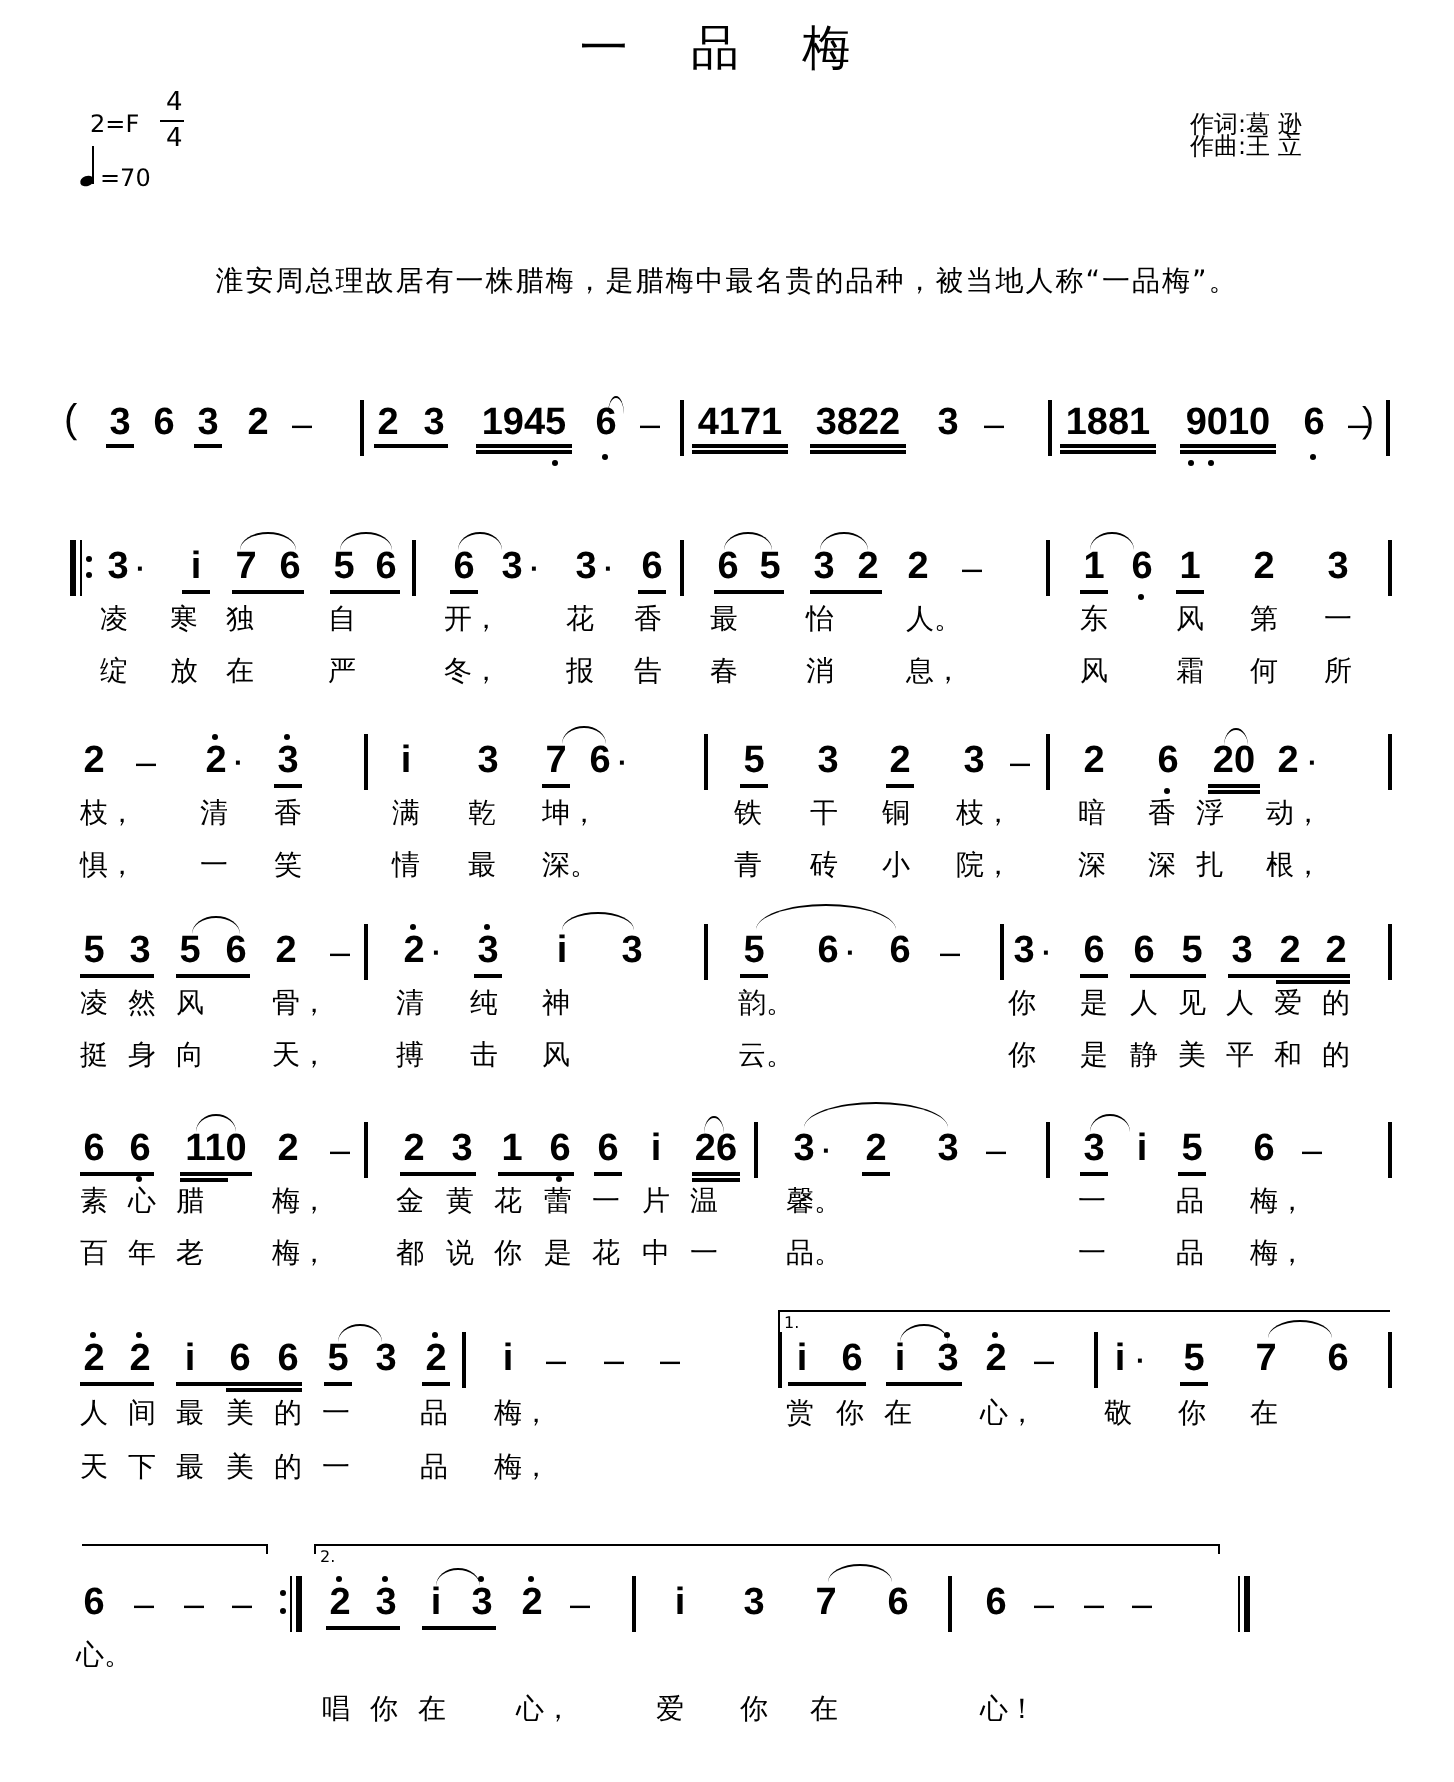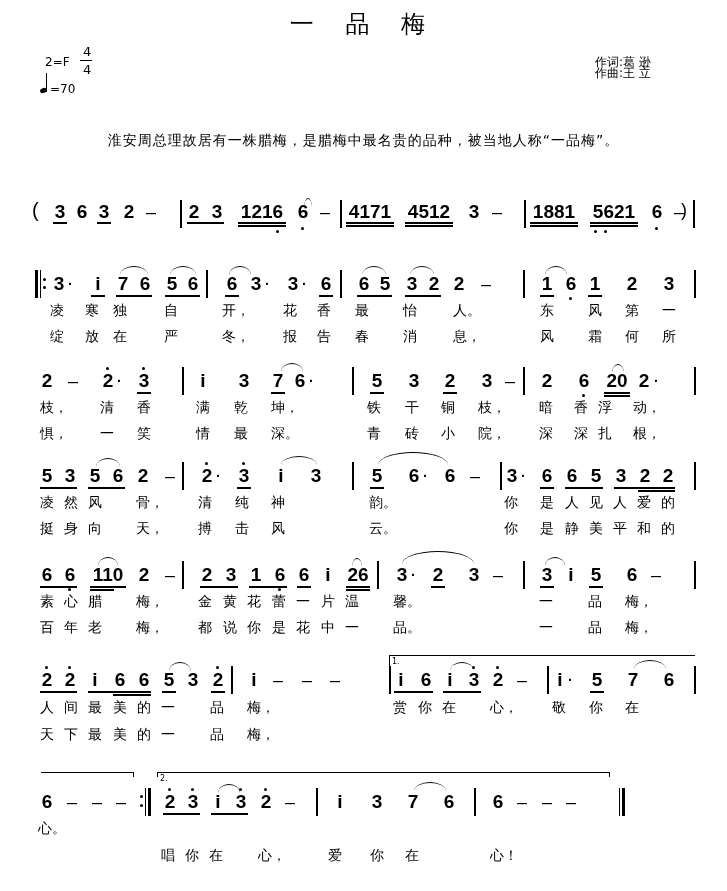--- a/index.html
+++ b/index.html
@@ -46,42 +46,42 @@
   <span class="ul" style="left:53px;top:222px;width:14px;top:22px;"></span>
   <span class="n" style="left:75px;top:2px;">6</span>
   <span class="n" style="left:97px;top:2px;">3</span>
   <span class="ul" style="left:97px;top:22px;width:14px;"></span>
   <span class="n" style="left:122px;top:2px;">2</span>
   <span class="dash" style="left:146px;top:2px;">–</span>
   <span class="bar" style="left:180px;top:0;"></span>
   <span class="n" style="left:187px;top:2px;">2</span>
   <span class="n" style="left:210px;top:2px;">3</span>
   <span class="ul" style="left:187px;top:22px;width:37px;"></span>
-  <span class="n" style="left:238px;top:2px;width:48px;">1216</span>
+  <span class="n" style="left:238px;top:2px;width:48px;">1945</span>
   <span class="ul" style="left:238px;top:22px;width:48px;"></span>
   <span class="ul" style="left:238px;top:25px;width:48px;"></span>
   <span class="dot" style="left:276px;top:30px;"></span>
   <span class="n" style="left:296px;top:2px;">6</span>
   <span class="dot" style="left:301px;top:27px;"></span>
   <span class="slur" style="left:304px;top:-2px;width:8px;"></span>
   <span class="dash" style="left:320px;top:2px;">–</span>
   <span class="bar" style="left:340px;top:0;"></span>
   <span class="n" style="left:346px;top:2px;width:48px;">4171</span>
   <span class="ul" style="left:346px;top:22px;width:48px;"></span>
   <span class="ul" style="left:346px;top:25px;width:48px;"></span>
-  <span class="n" style="left:405px;top:2px;width:48px;">4512</span>
+  <span class="n" style="left:405px;top:2px;width:48px;">3822</span>
   <span class="ul" style="left:405px;top:22px;width:48px;"></span>
   <span class="ul" style="left:405px;top:25px;width:48px;"></span>
   <span class="n" style="left:467px;top:2px;">3</span>
   <span class="dash" style="left:492px;top:2px;">–</span>
   <span class="bar" style="left:524px;top:0;"></span>
   <span class="n" style="left:530px;top:2px;width:48px;">1881</span>
   <span class="ul" style="left:530px;top:22px;width:48px;"></span>
   <span class="ul" style="left:530px;top:25px;width:48px;"></span>
-  <span class="n" style="left:590px;top:2px;width:48px;">5621</span>
+  <span class="n" style="left:590px;top:2px;width:48px;">9010</span>
   <span class="ul" style="left:590px;top:22px;width:48px;"></span>
   <span class="ul" style="left:590px;top:25px;width:48px;"></span>
   <span class="dot" style="left:594px;top:30px;"></span>
   <span class="dot" style="left:604px;top:30px;"></span>
   <span class="n" style="left:650px;top:2px;">6</span>
   <span class="dot" style="left:655px;top:27px;"></span>
   <span class="dash" style="left:674px;top:2px;">–</span>
   <span class="dash" style="left:681px;top:0;font-size:18px;">)</span>
   <span class="bar" style="left:693px;top:0;"></span>
 </div>

